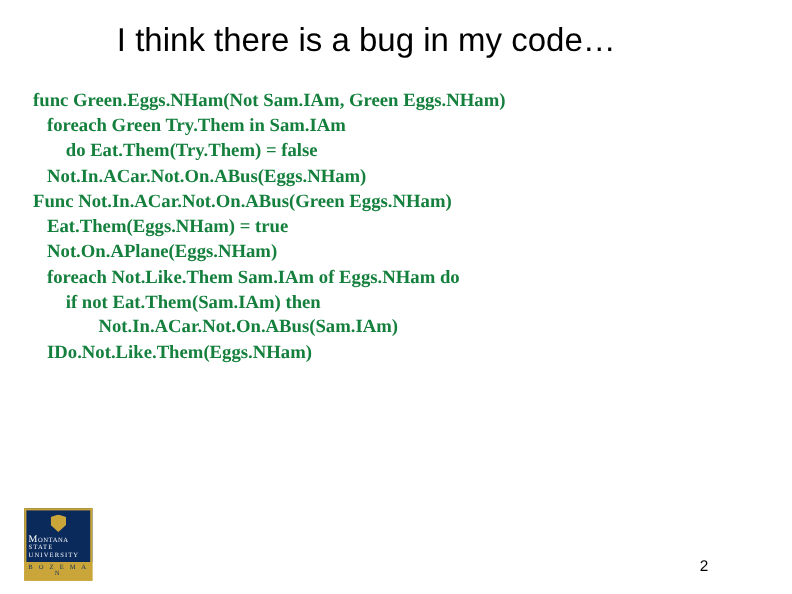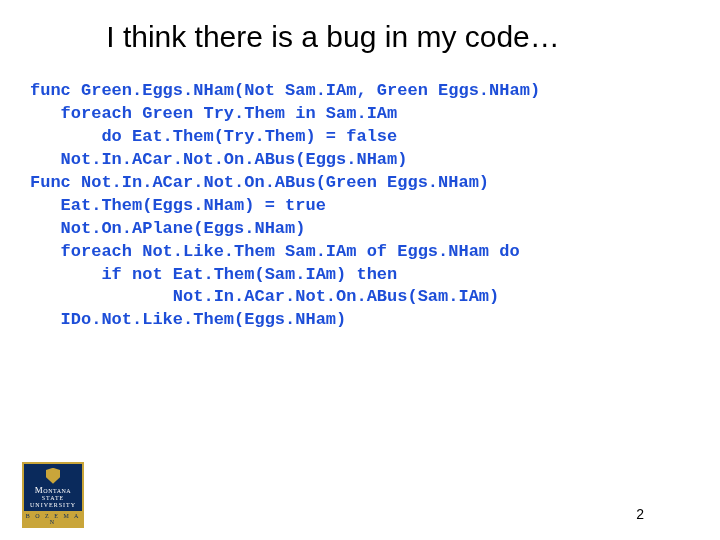--- a/index.html
+++ b/index.html
@@ -24,26 +24,26 @@
     width: 100%;
     text-align: center;
     font-size: 30px;
     color: #000;
   }
   .code {
     position: absolute;
     top: 80px;
     left: 30px;
     right: 30px;
-    font-family: Liberation Mono, monospace;
+    font-family: Liberation Serif, serif;
     font-weight: bold;
     font-size: 17px;
     line-height: 1.35;
     white-space: pre;
-    color: #1d4ed8;
+    color: #15803d;
   }
   .footer-text {
     position: absolute;
     bottom: 18px;
     left: 0;
     width: 100%;
     text-align: center;
     font-size: 14px;
     color: #000;
   }
@@ -60,21 +60,20 @@
     bottom: 12px;
     width: 62px;
     font-family: Georgia, 'Times New Roman', serif;
     color: #fff;
   }
   .logo-top {
     background: #0a2a5c;
     border: 2px solid #c9a53a;
     border-bottom: none;
     padding: 4px 2px 2px 2px;
-    text-align: center;
     margin-top: 16px;
   }
   .logo-shield {
     width: 14px;
     height: 16px;
     margin: 0 auto 2px auto;
     background: #c9a53a;
     clip-path: polygon(50% 0%, 100% 15%, 100% 60%, 50% 100%, 0% 60%, 0% 15%);
   }
   .logo-montana {

